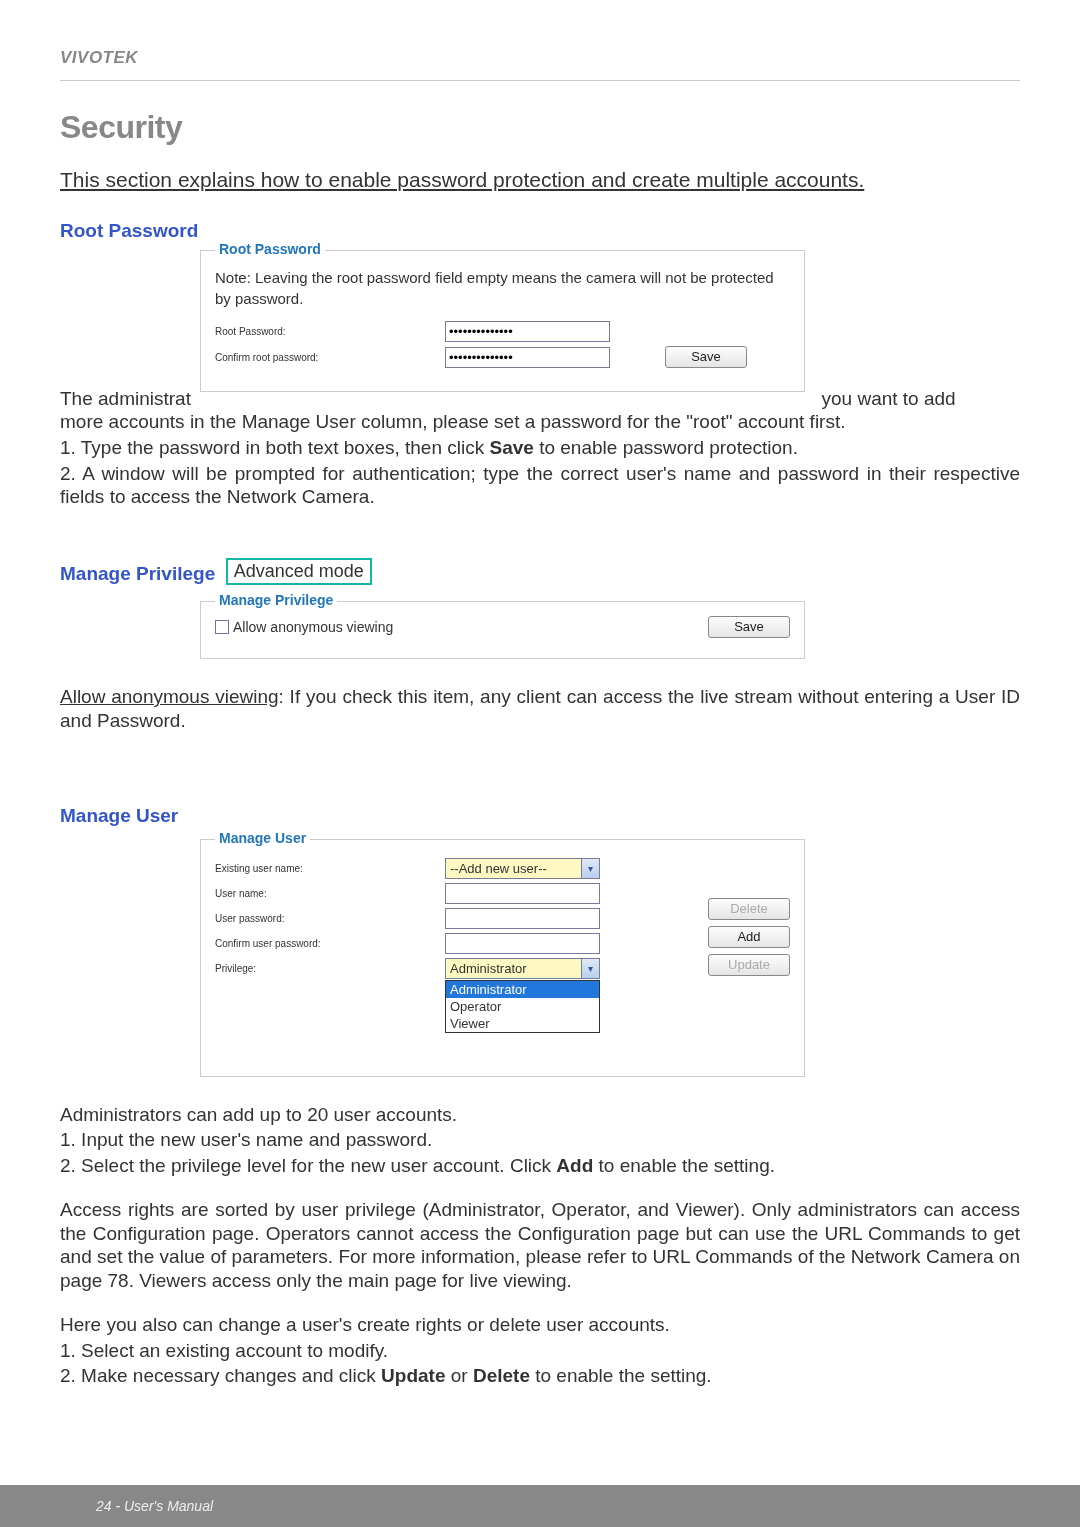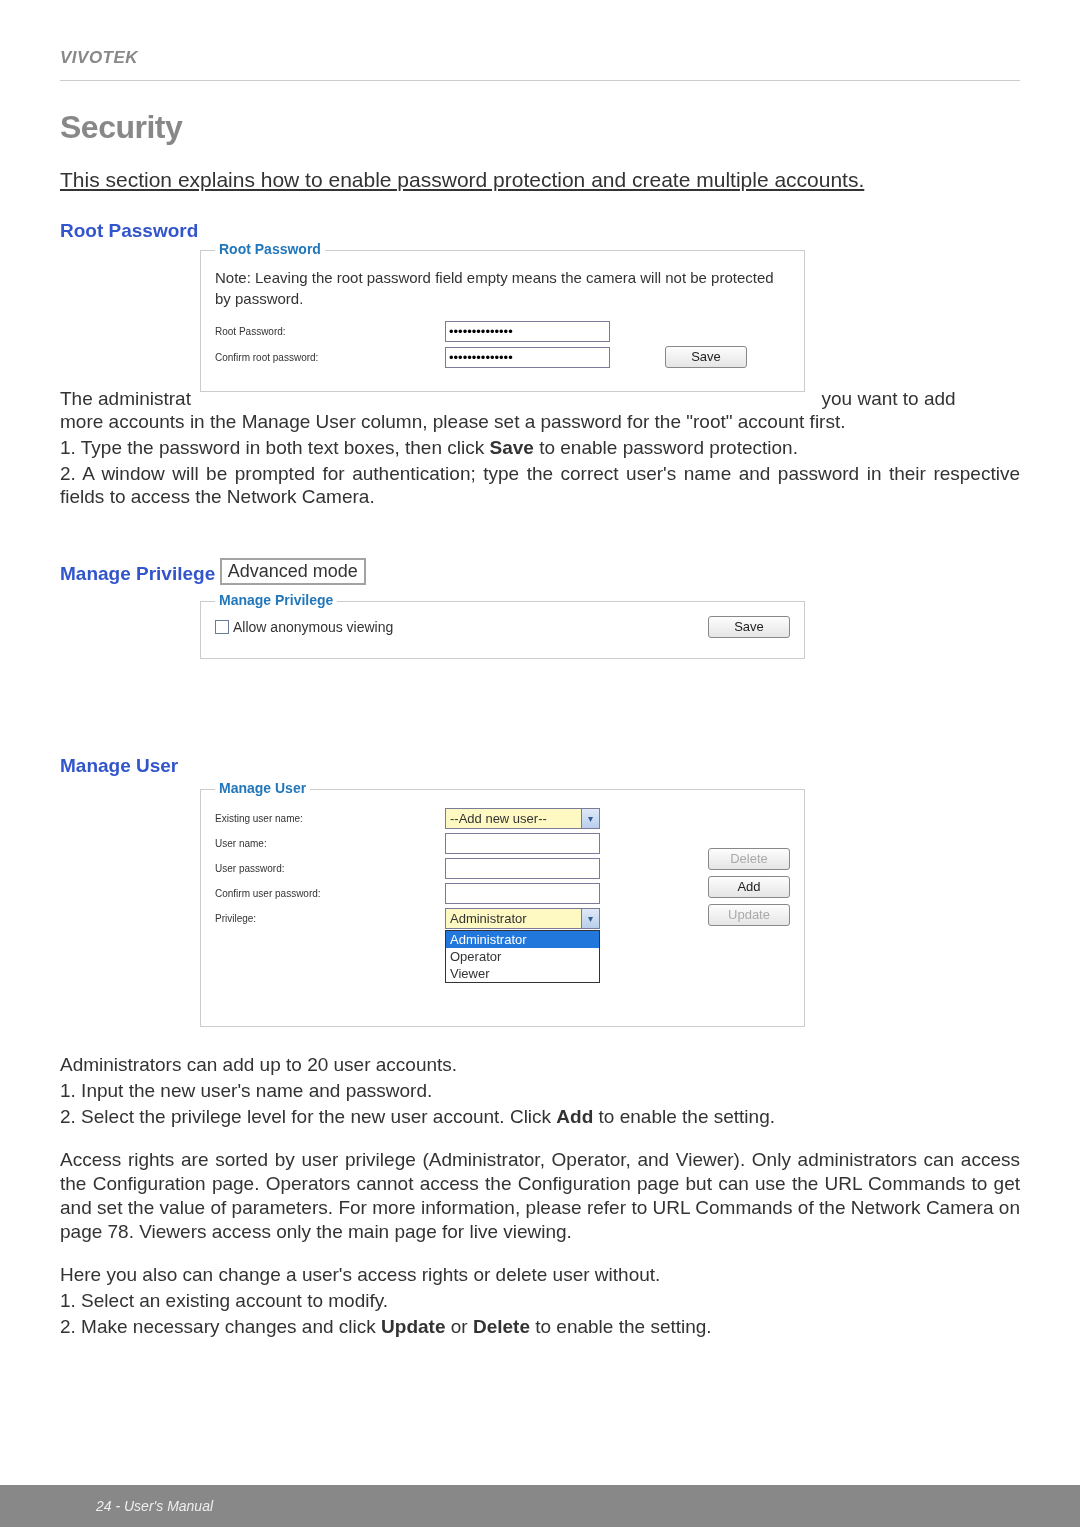--- a/index.html
+++ b/index.html
@@ -11,21 +11,21 @@
     width: 1080px;
     min-height: 1527px;
     position: relative;
   }
   .page { padding: 48px 60px 0 60px; }
   .brand-header { font-weight: bold; font-style: italic; color: #888; font-size: 17px; letter-spacing: 0.5px; margin-bottom: 12px; }
   .hr-line { height: 1px; background: #ccc; margin-bottom: 28px; }
   h1.page-title { font-size: 32px; font-weight: bold; color: #888; margin: 10px 0 22px 0; letter-spacing: -0.5px; }
   p.intro { font-size: 21px; color: #333; margin: 0 0 20px 0; text-decoration: underline; }
   h2.section-blue { color: #3355cc; font-size: 19px; font-weight: bold; margin: 8px 0 2px 0; display: inline-block; vertical-align: middle; }
-  .advanced-mode { display: inline-block; border: 2px solid #a3a3a3; padding: 1px 6px; font-size: 18px; color: #333; vertical-align: middle; }
+  .advanced-mode { display: inline-block; border: 2px solid #14b8a6; padding: 1px 6px; margin-left: 6px; font-size: 18px; color: #333; vertical-align: middle; }
 
   .panel { border: 1px solid #ccc; position: relative; margin: 6px 0 8px 140px; width: 605px; background: #fff; }
   .panel-legend { position: absolute; top: -10px; left: 14px; background: #fff; color: #2277bb; font-weight: bold; padding: 0 4px; font-size: 14px; }
   .panel-body { padding: 14px 14px 10px 14px; font-size: 14px; color: #333; }
   .panel-row { display: flex; align-items: center; margin: 4px 0; }
   .panel-label { width: 230px; font-size: 10px; }
   .panel-field { width: 180px; }
   input[type="password"], input[type="text"] { height: 21px; border: 1px solid #7a7a9a; font-size: 13px; padding: 0 3px; width: 165px; font-family: Arial; }
   .btn { display: inline-block; min-width: 82px; height: 22px; line-height: 20px; font-size: 13px; text-align: center; border: 1px solid #888; border-radius: 3px; background: linear-gradient(#fdfdfd,#e5e5e5); color: #222; cursor: pointer; padding: 0 6px; }
   .btn.disabled { color: #aaa; }
@@ -113,20 +113,23 @@
     <div class="panel-legend">Manage Privilege</div>
     <div class="panel-body" style="display:flex; align-items:center; justify-content:space-between;">
       <div style="display:flex; align-items:center;">
         <span class="chk"></span>
         <span>Allow anonymous viewing</span>
       </div>
       <span class="btn">Save</span>
     </div>
   </div>
   <div class="spacer-sm"></div>
+  <p class="body-text">
+    <u>Allow anonymous viewing</u><span>: If you check this item, any client can access the live stream without entering a User ID and Password.</span>
+  </p>
 
   <div class="spacer-lg"></div>
   <div class="spacer-sm"></div>
 
   
   <h2 class="section-blue">Manage User</h2>
   <div class="panel manage-user-panel" style="margin-top:10px; position:relative;">
     <div class="panel-legend">Manage User</div>
     <div class="panel-body" style="position:relative;">
       <div class="panel-row">
@@ -171,21 +174,21 @@
 
   <div class="spacer-sm"></div>
   <p class="body-text">Administrators can add up to 20 user accounts.</p>
   <p class="body-text">1. Input the new user's name and password.</p>
   <p class="body-text">
     <span>2. Select the privilege level for the new user account. Click </span><b>Add</b><span> to enable the setting.</span>
   </p>
   <div class="spacer-sm"></div>
   <p class="body-text">Access rights are sorted by user privilege (Administrator, Operator, and Viewer). Only administrators can access the Configuration page. Operators cannot access the Configuration page but can use the URL Commands to get and set the value of parameters. For more information, please refer to URL Commands of the Network Camera on page 78.  Viewers access only the main page for live viewing.</p>
   <div class="spacer-sm"></div>
-  <p class="body-text">Here you also can change a user's access rights or delete user without.</p>
+  <p class="body-text">Here you also can change a user's create rights or delete user accounts.</p>
   <p class="body-text">1. Select an existing account to modify.</p>
   <p class="body-text">
     <span>2. Make necessary changes and click </span><b>Update</b><span> or </span><b>Delete</b><span> to enable the setting.</span>
   </p>
 
 </div>
 
 <div class="footer-bar">
   <span class="footer-text">24 - User's Manual</span>
 </div>

